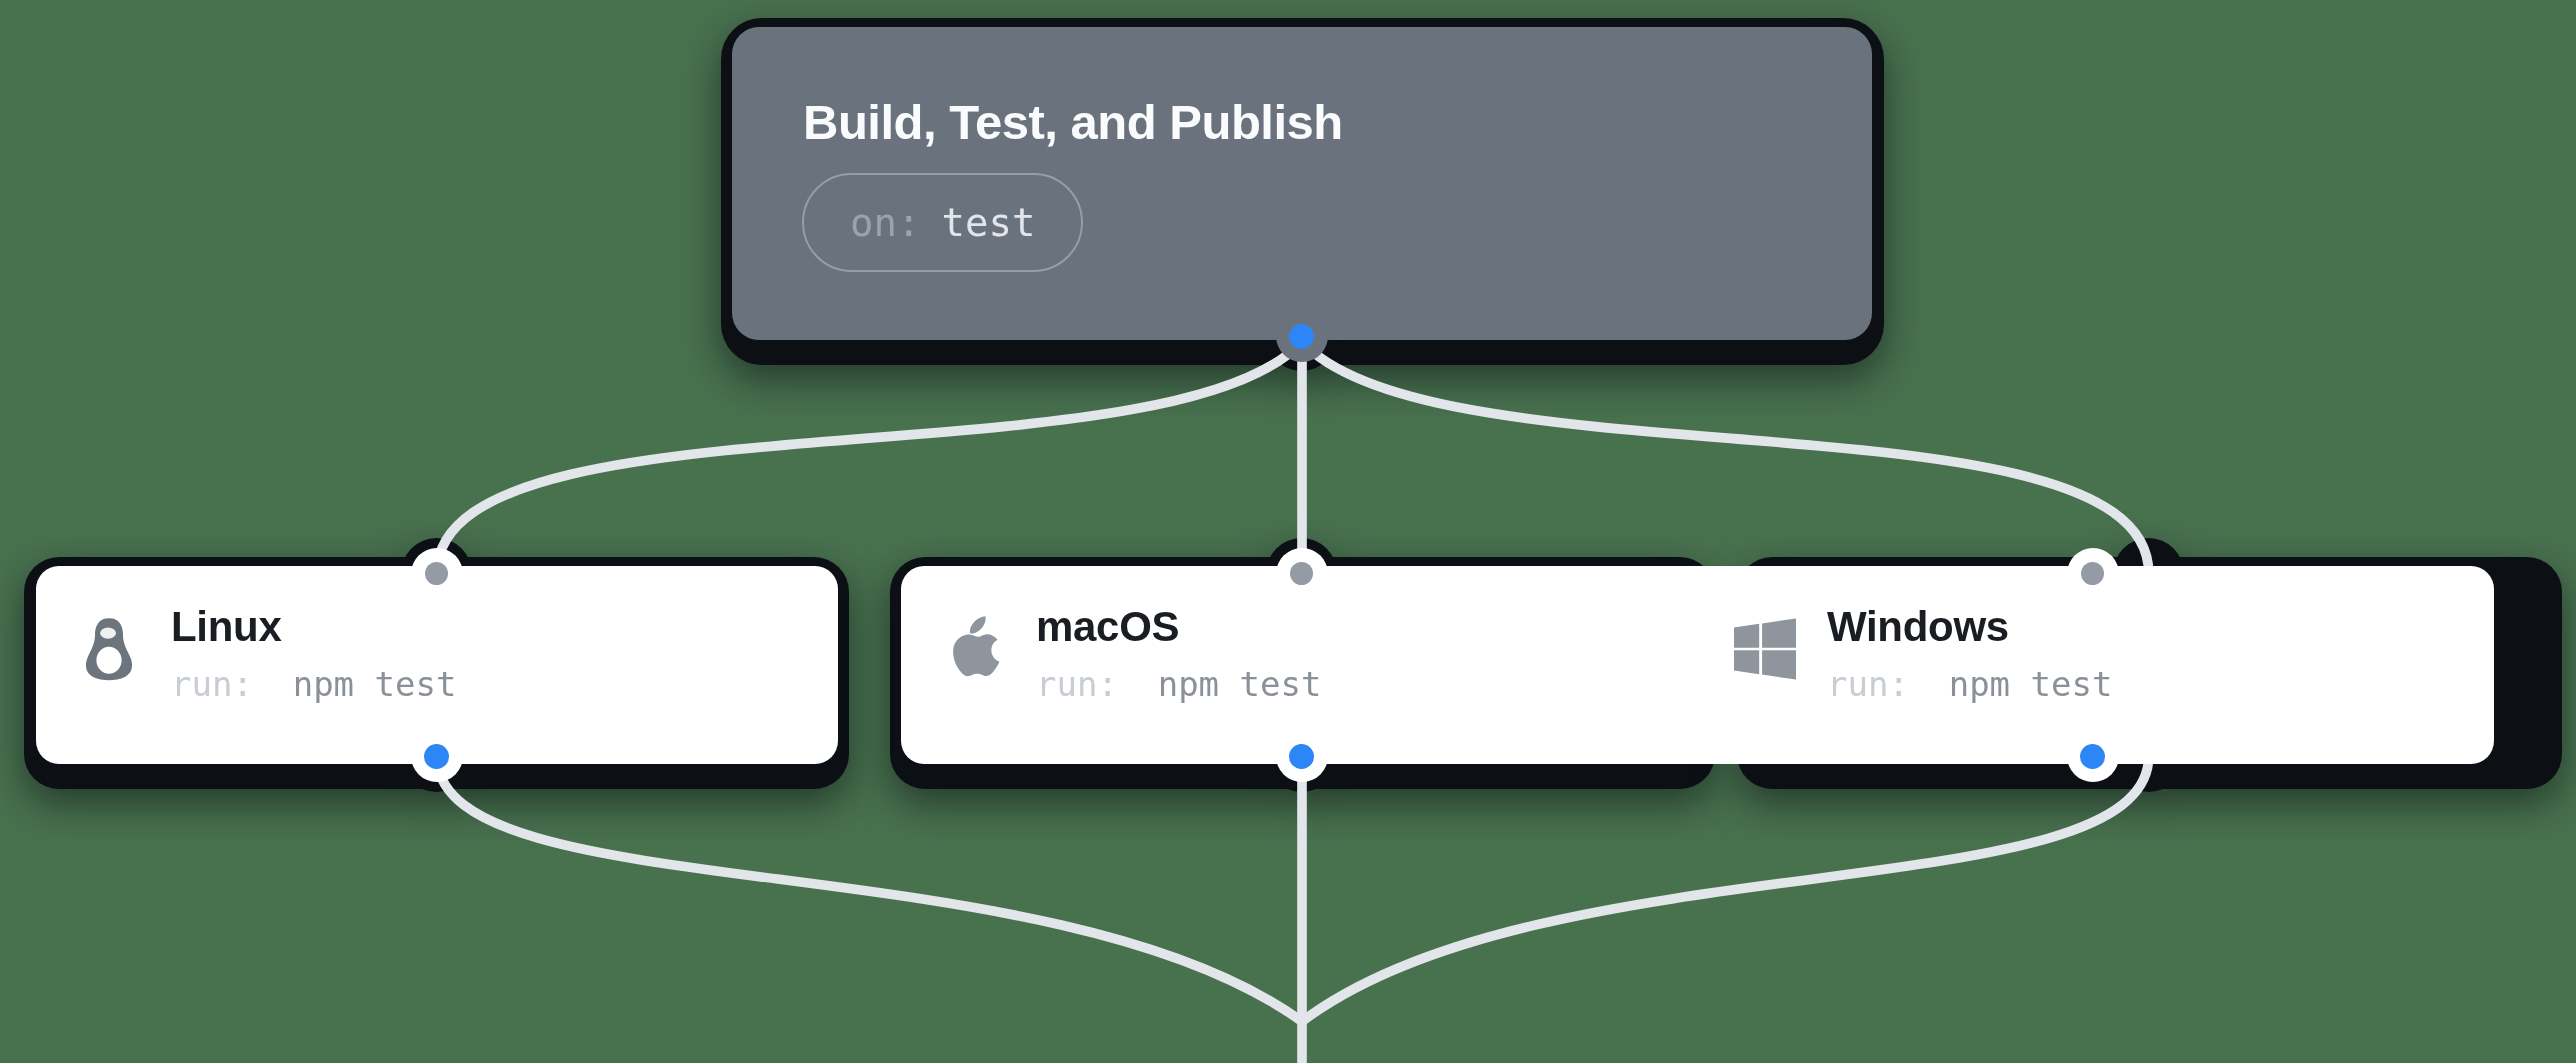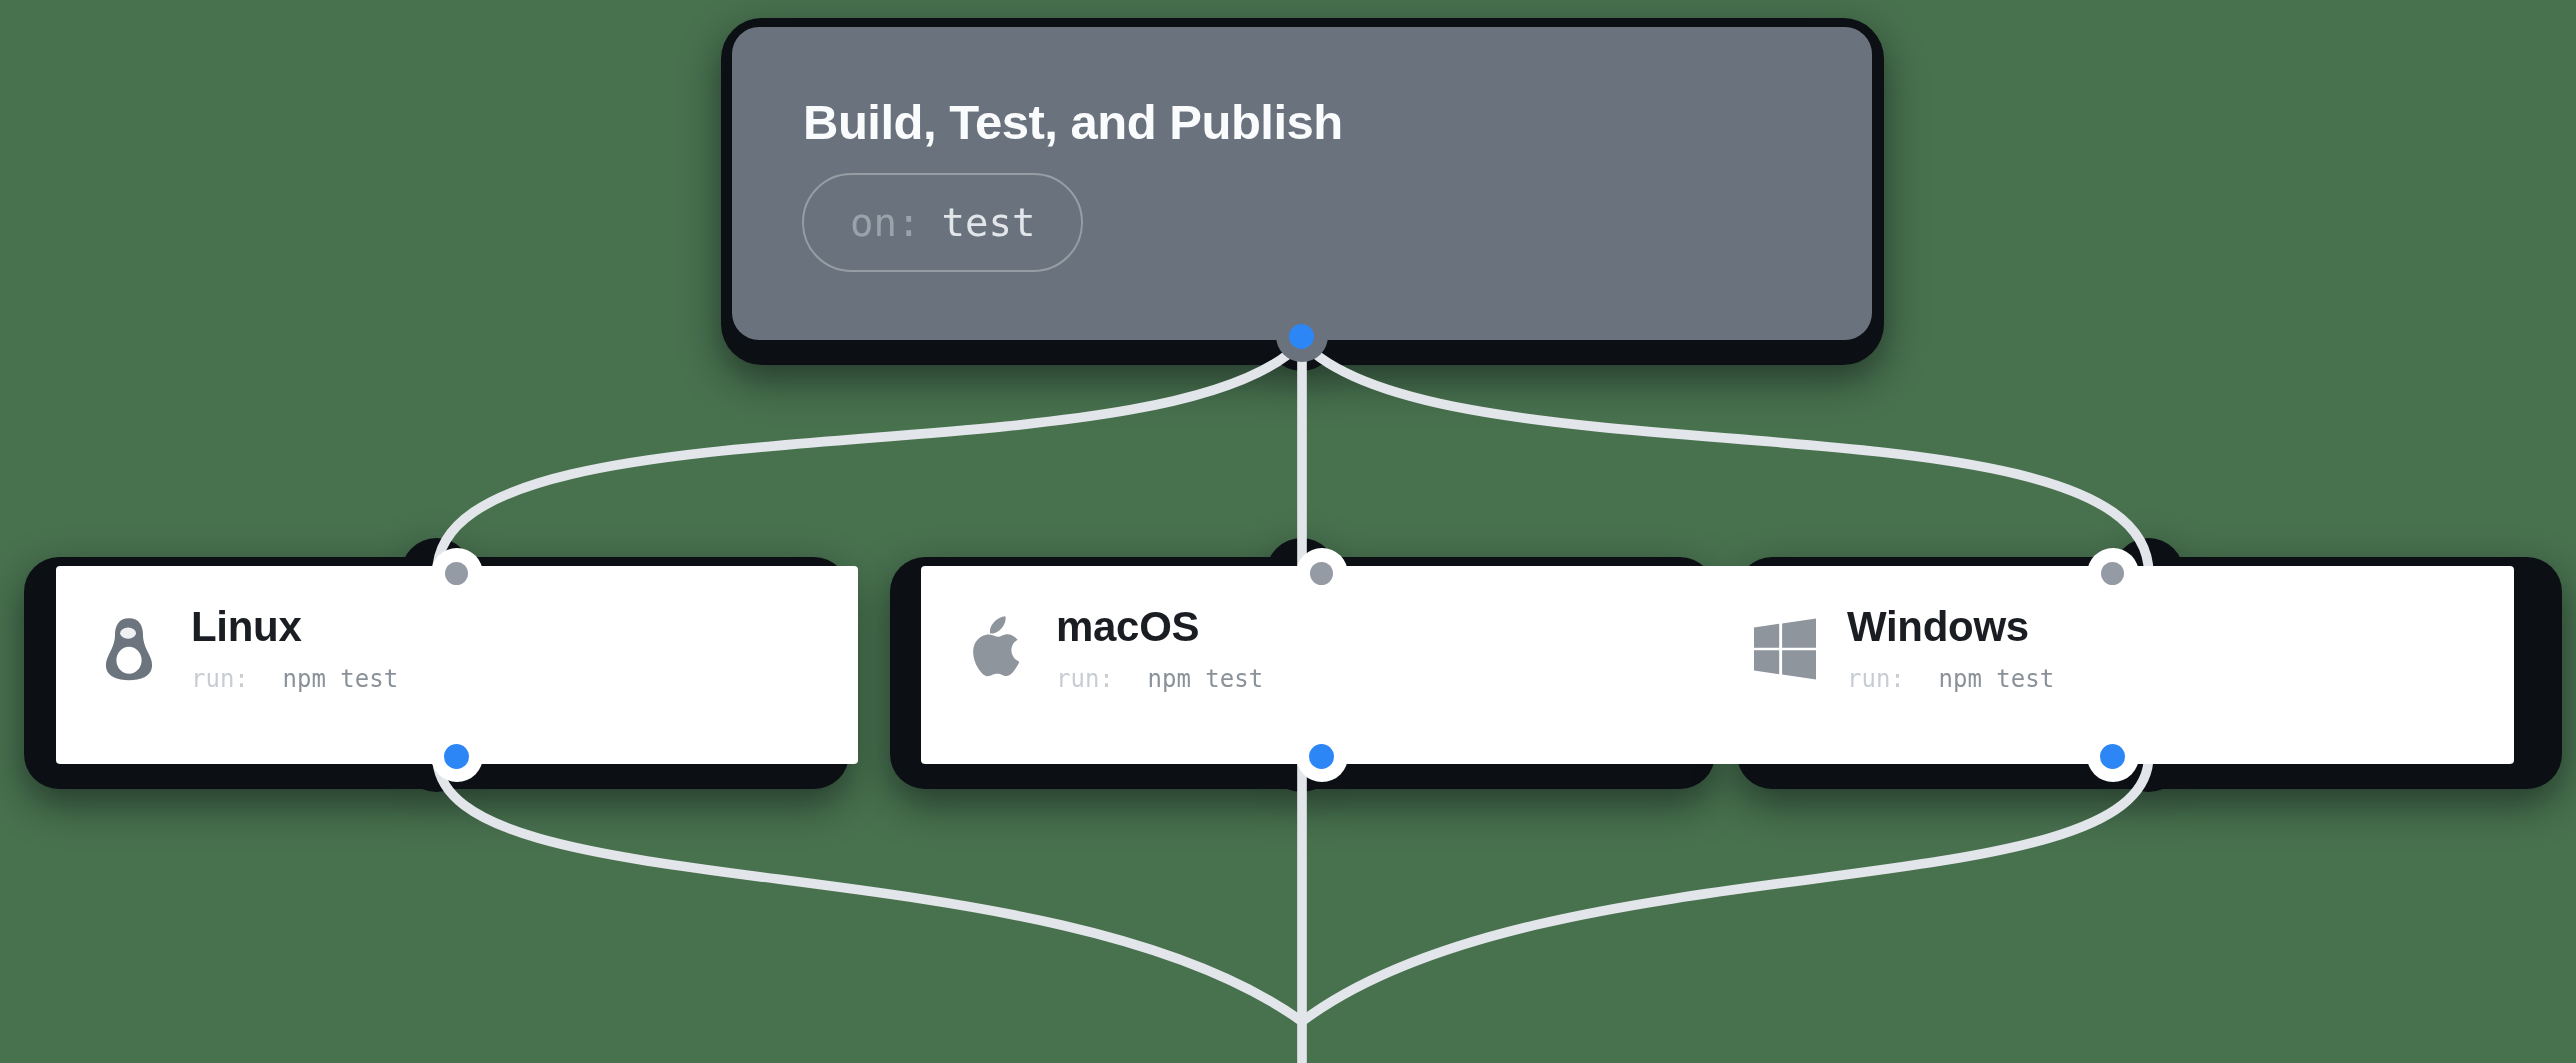--- a/index.html
+++ b/index.html
@@ -45,35 +45,35 @@
   .trigger-title{position:absolute;left:71px;top:71px;
     font-size:49px;font-weight:700;letter-spacing:-0.5px;color:#fafbfc;line-height:1;}
   .trigger-badge{position:absolute;left:70px;top:146px;height:99px;box-sizing:border-box;
     border:2.9px solid rgba(255,255,255,0.30);border-radius:50px;
     display:inline-flex;align-items:center;padding:16px 46px;
     font-family:"DejaVu Sans Mono", monospace;font-size:39px;line-height:1;}
   .badge-key{color:#9aa2ac;}
   .badge-value{color:#e2e6ea;margin-left:21px;}
 
   
-  .job{width:802px;height:198px;top:566px;border-radius:4px;background:#ffffff;margin-left:20px;}
+  .job{width:802px;height:198px;top:566px;border-radius:23px;background:#ffffff;}
   .job-linux{left:36px;}
-  .job-macos{left:901px;}
+  .job-macos{left:901px;padding-left:34px;}
   .job-windows{left:1692px;}
   .job .bump{left:375px;background:#ffffff;}
   .job .bump-top{top:-18.4px;}   
   .job .bump-bot{top:164px;}   
   .job .dot-in{left:389px;top:-3.9px;width:23px;height:23px;background:#949ba4;}
   .job .dot-out{left:388px;top:178px;width:25px;height:25px;background:#2d86f5;}
   .job-icon{position:absolute;left:42px;top:48px;width:62px;height:70px;
     display:flex;align-items:center;justify-content:center;}
   .job-title{position:absolute;left:135px;top:40px;
     font-size:42px;font-weight:700;letter-spacing:-0.3px;color:#1a1e22;line-height:1;}
   .job-run{position:absolute;left:135px;top:101px;
-    font-family:"DejaVu Sans Mono", monospace;font-size:24px;line-height:1;}
+    font-family:"DejaVu Sans Mono", monospace;font-size:34px;line-height:1;}
   .run-label{color:#c7cdd3;}
   .run-command{color:#8a9199;margin-left:19.3px;}
 
   .icon-tux{fill:#6c757e;}
   .icon-apple{fill:#8e959d;}
   .icon-windows{fill:#8e959d;}
 </style>
 </head>
 <body>
 

